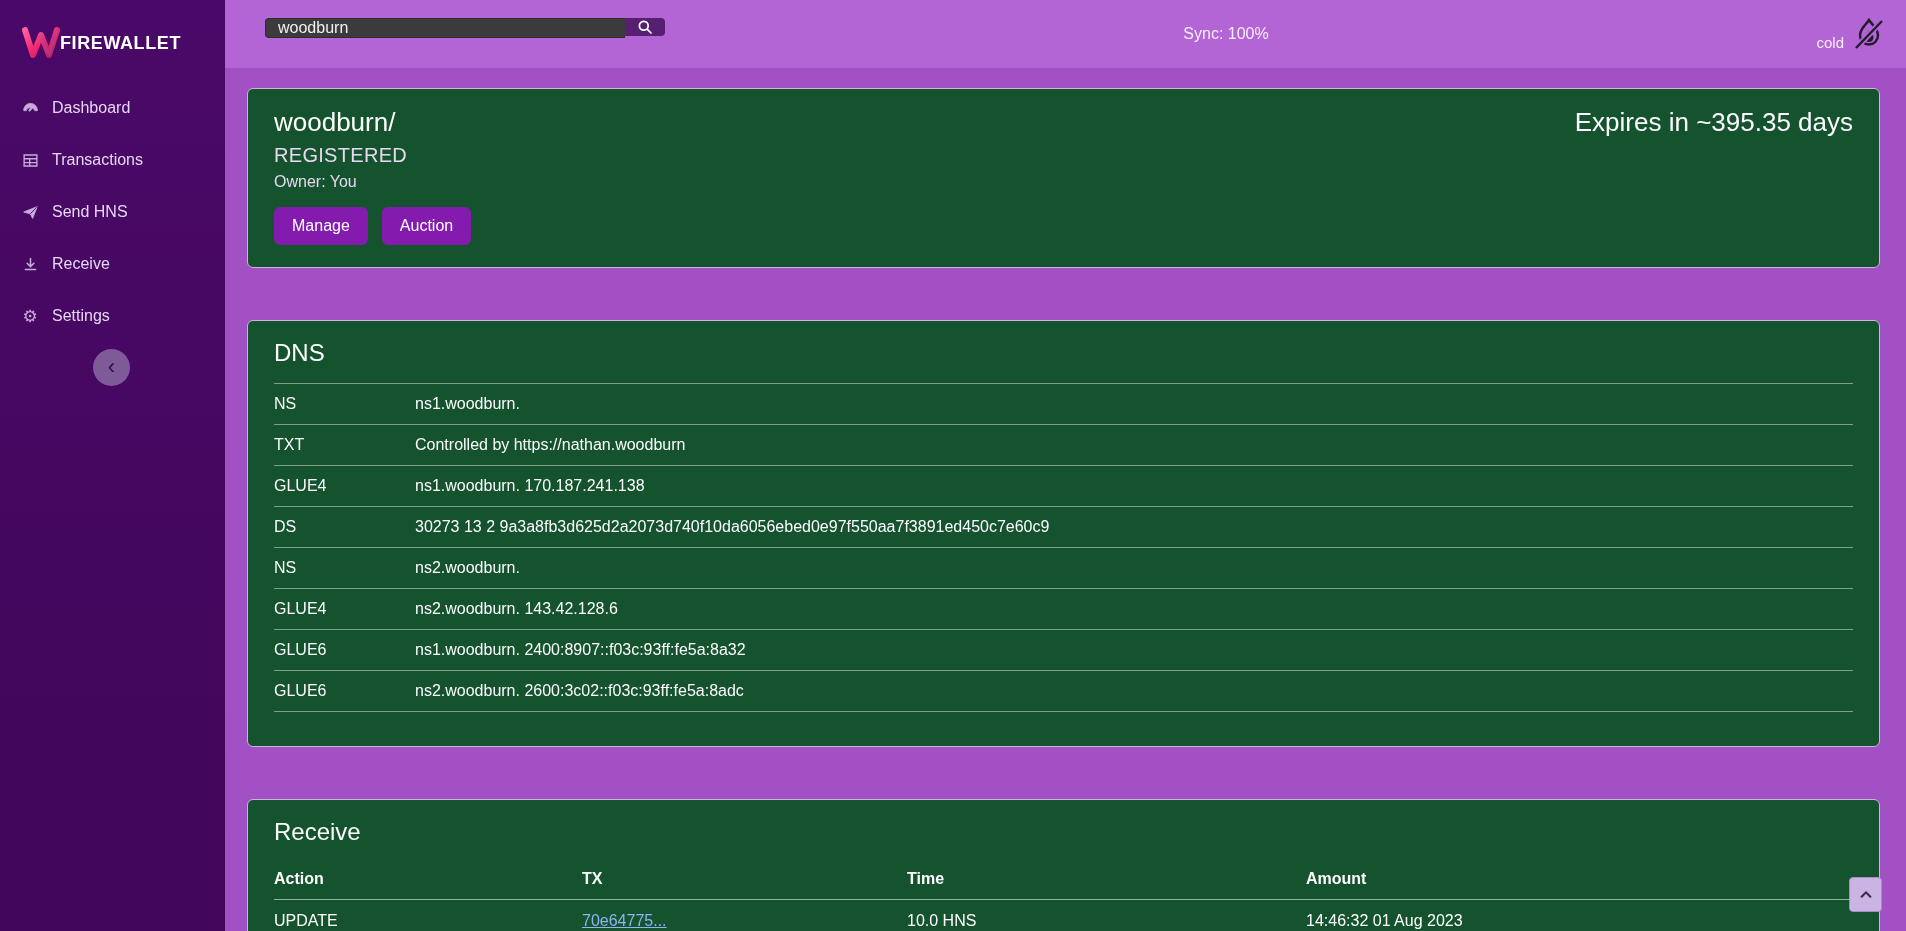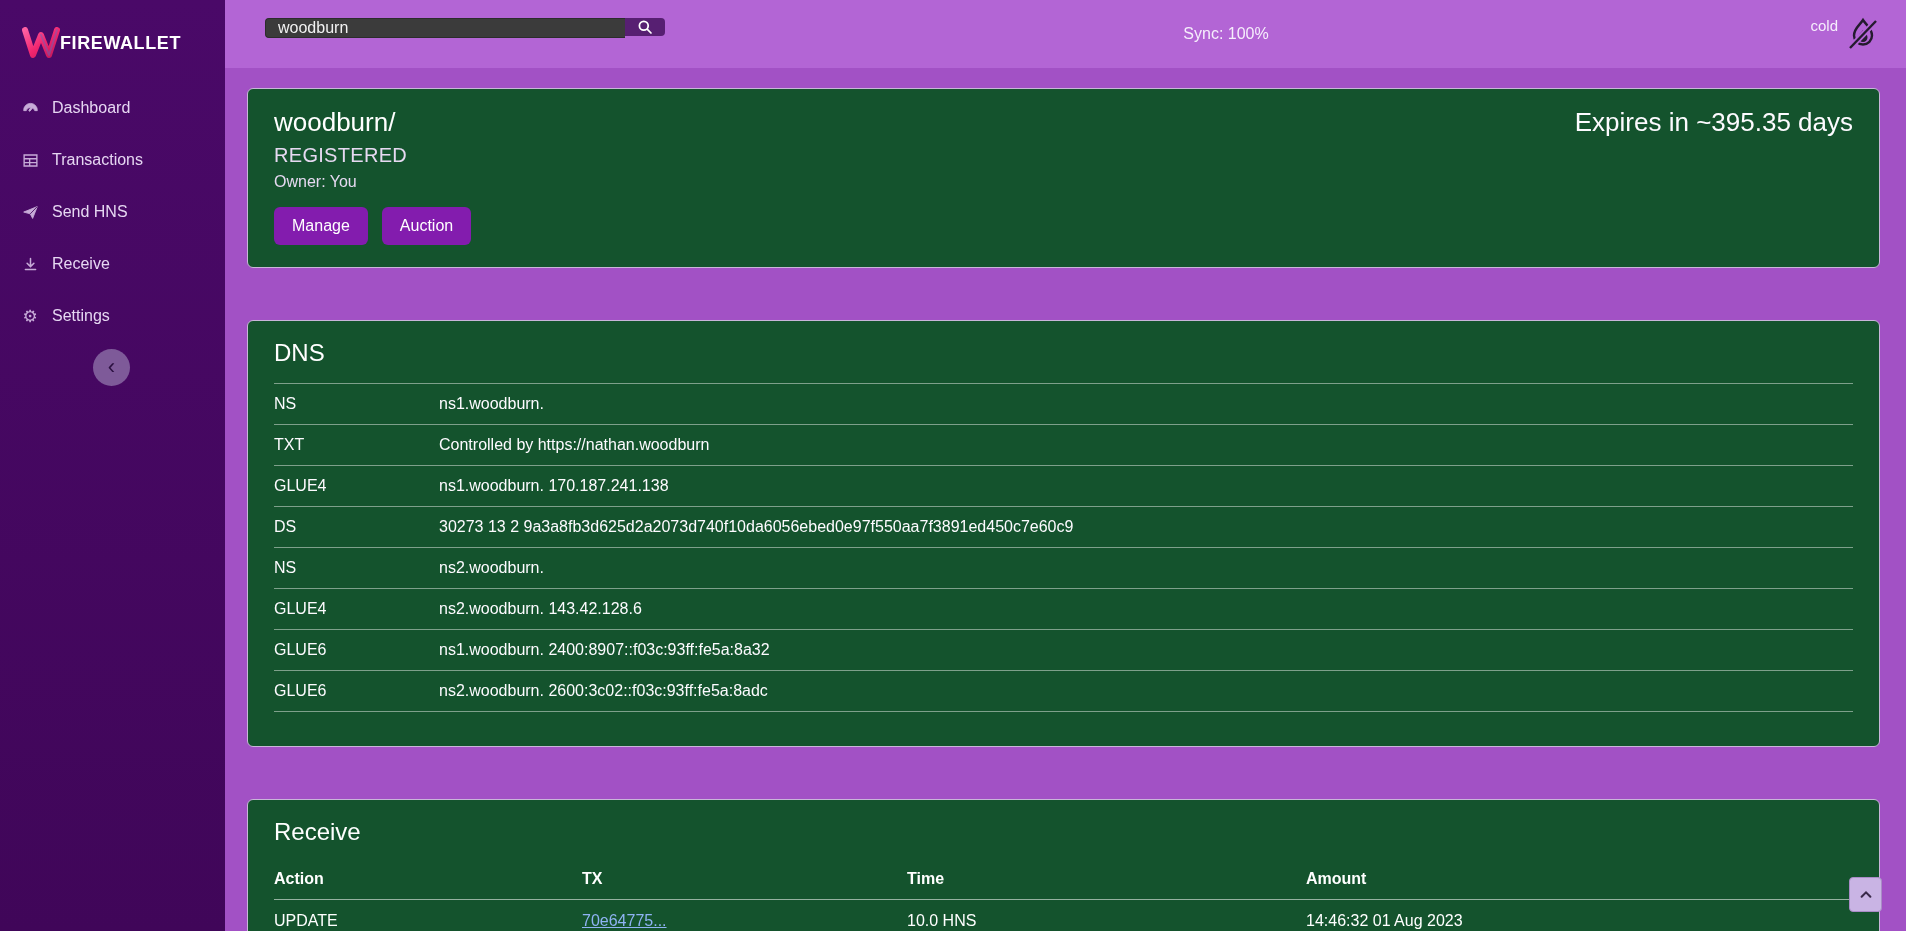--- a/index.html
+++ b/index.html
@@ -60,21 +60,21 @@
   .search-btn {
     width:40px; background:#571f72; border:none; border-radius:0 4px 4px 0;
     cursor:pointer; display:flex; align-items:center; justify-content:center;
   }
   .search-btn svg { width:16px; height:16px; stroke:#fff; }
   .sync {
     position:absolute; left:1001px; transform:translateX(-50%);
     font-size:16px; color:#f6eefc; white-space:nowrap;
   }
   .wallet-mode {
-    position:absolute; right:26px; display:flex; align-items:flex-start; gap:8px;
+    position:absolute; right:20px; display:flex; align-items:flex-end; gap:8px;
   }
   .wallet-mode-label { font-size:15px; color:#f6eefc; }
   .cold-icon { width:34px; height:34px; display:block; }
 
   
   .content {
     flex:1; overflow:hidden; padding:20px 26px 0 22px;
   }
   .card {
     background:#14532d; border:1px solid #c9b6d9; border-radius:6px;
@@ -93,21 +93,21 @@
     background:#831cae; color:#fff; border:none; border-radius:6px;
     padding:10px 18px; font-size:16px; cursor:pointer;
     font-family:"Liberation Sans",sans-serif;
   }
 
   
   .dns-table { margin-top:16px; border-top:1px solid rgba(255,255,255,.45); }
   .dns-row {
     display:grid; grid-template-columns:141px auto; align-items:center;
     height:41px; border-bottom:1px solid rgba(255,255,255,.45);
-    font-size:16px; color:#fdfbff;gap:24px;
+    font-size:16px; color:#fdfbff;
   }
   .dns-card { padding-bottom:34px; }
 
   
   .hist-table { margin-top:12px; }
   .hist-row {
     display:grid; grid-template-columns:308px 325px 399px auto; align-items:center;
     height:42px; border-bottom:1px solid rgba(255,255,255,.45); font-size:16px;
   }
   .hist-row.header { font-weight:bold; border-bottom:1px solid rgba(255,255,255,.55); }

